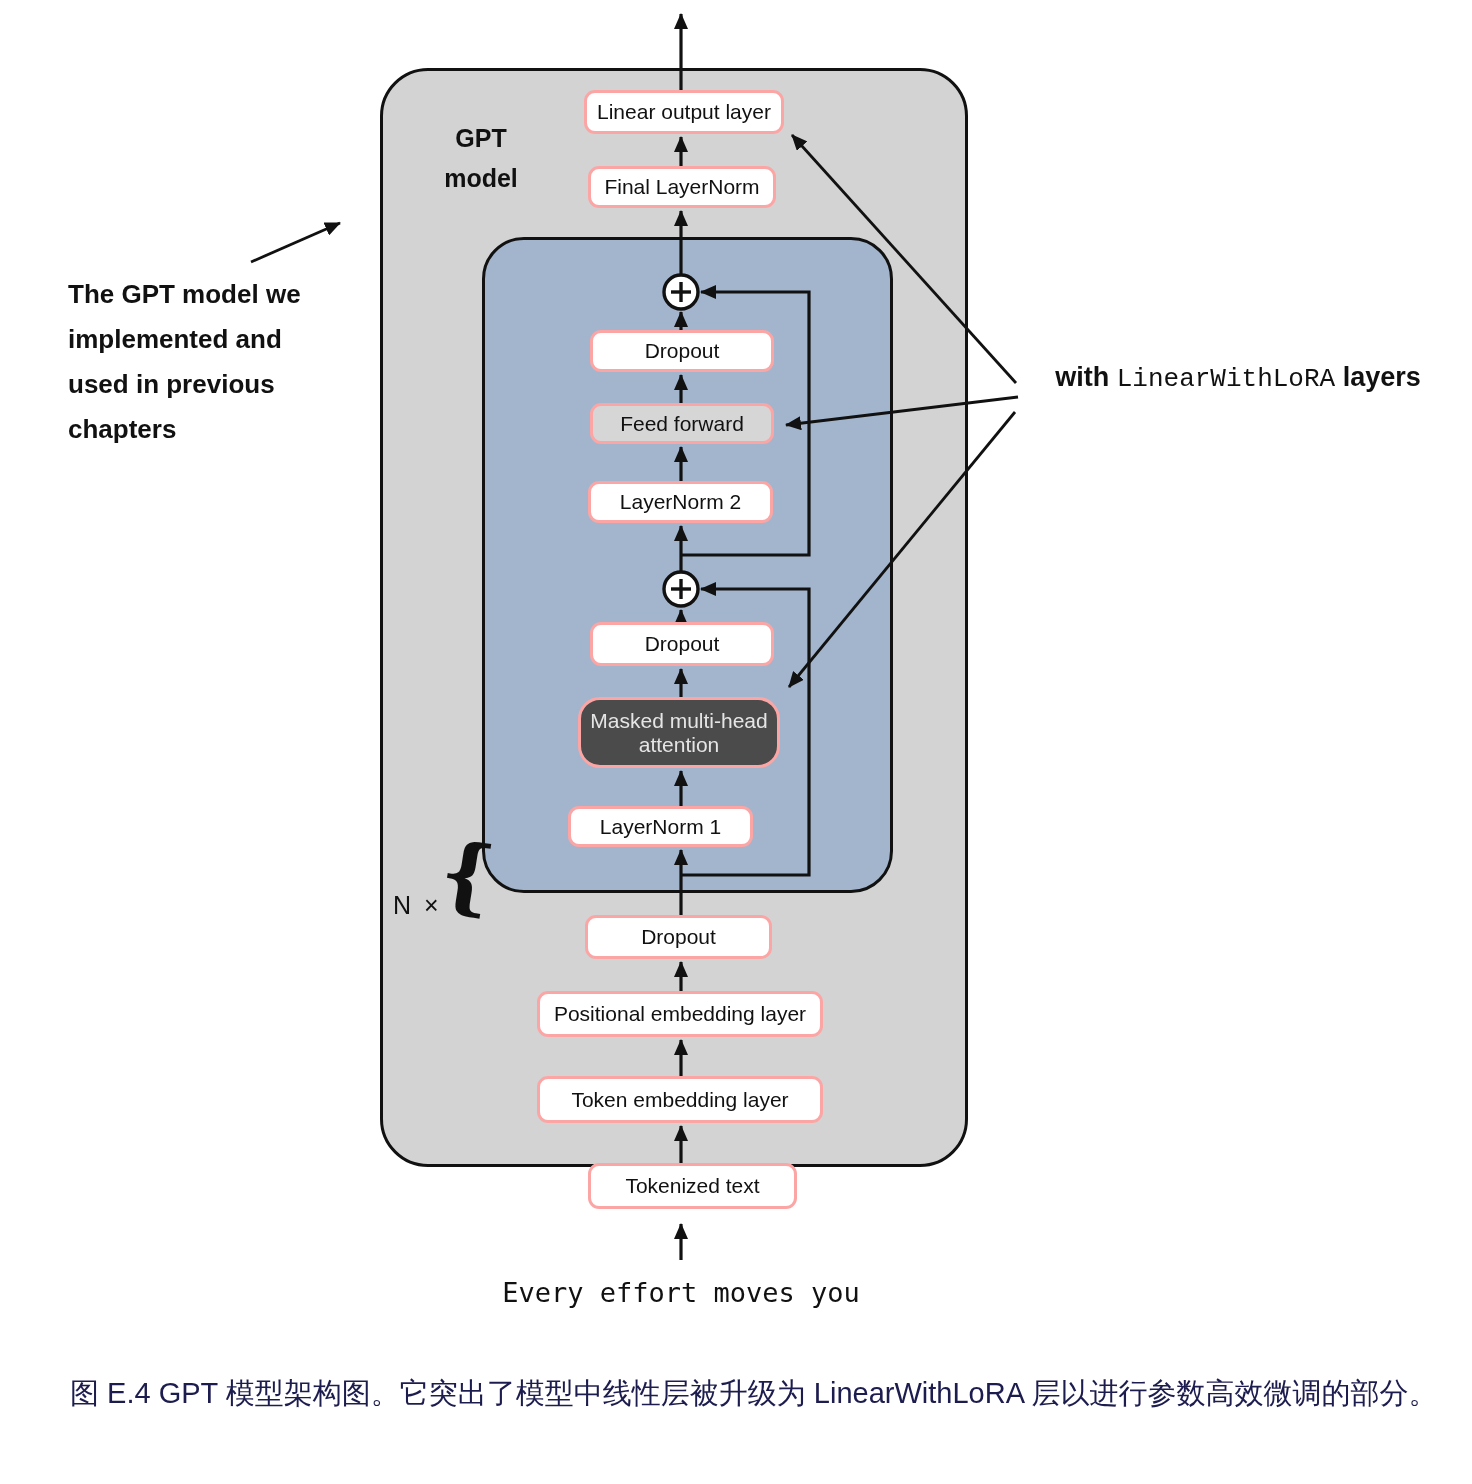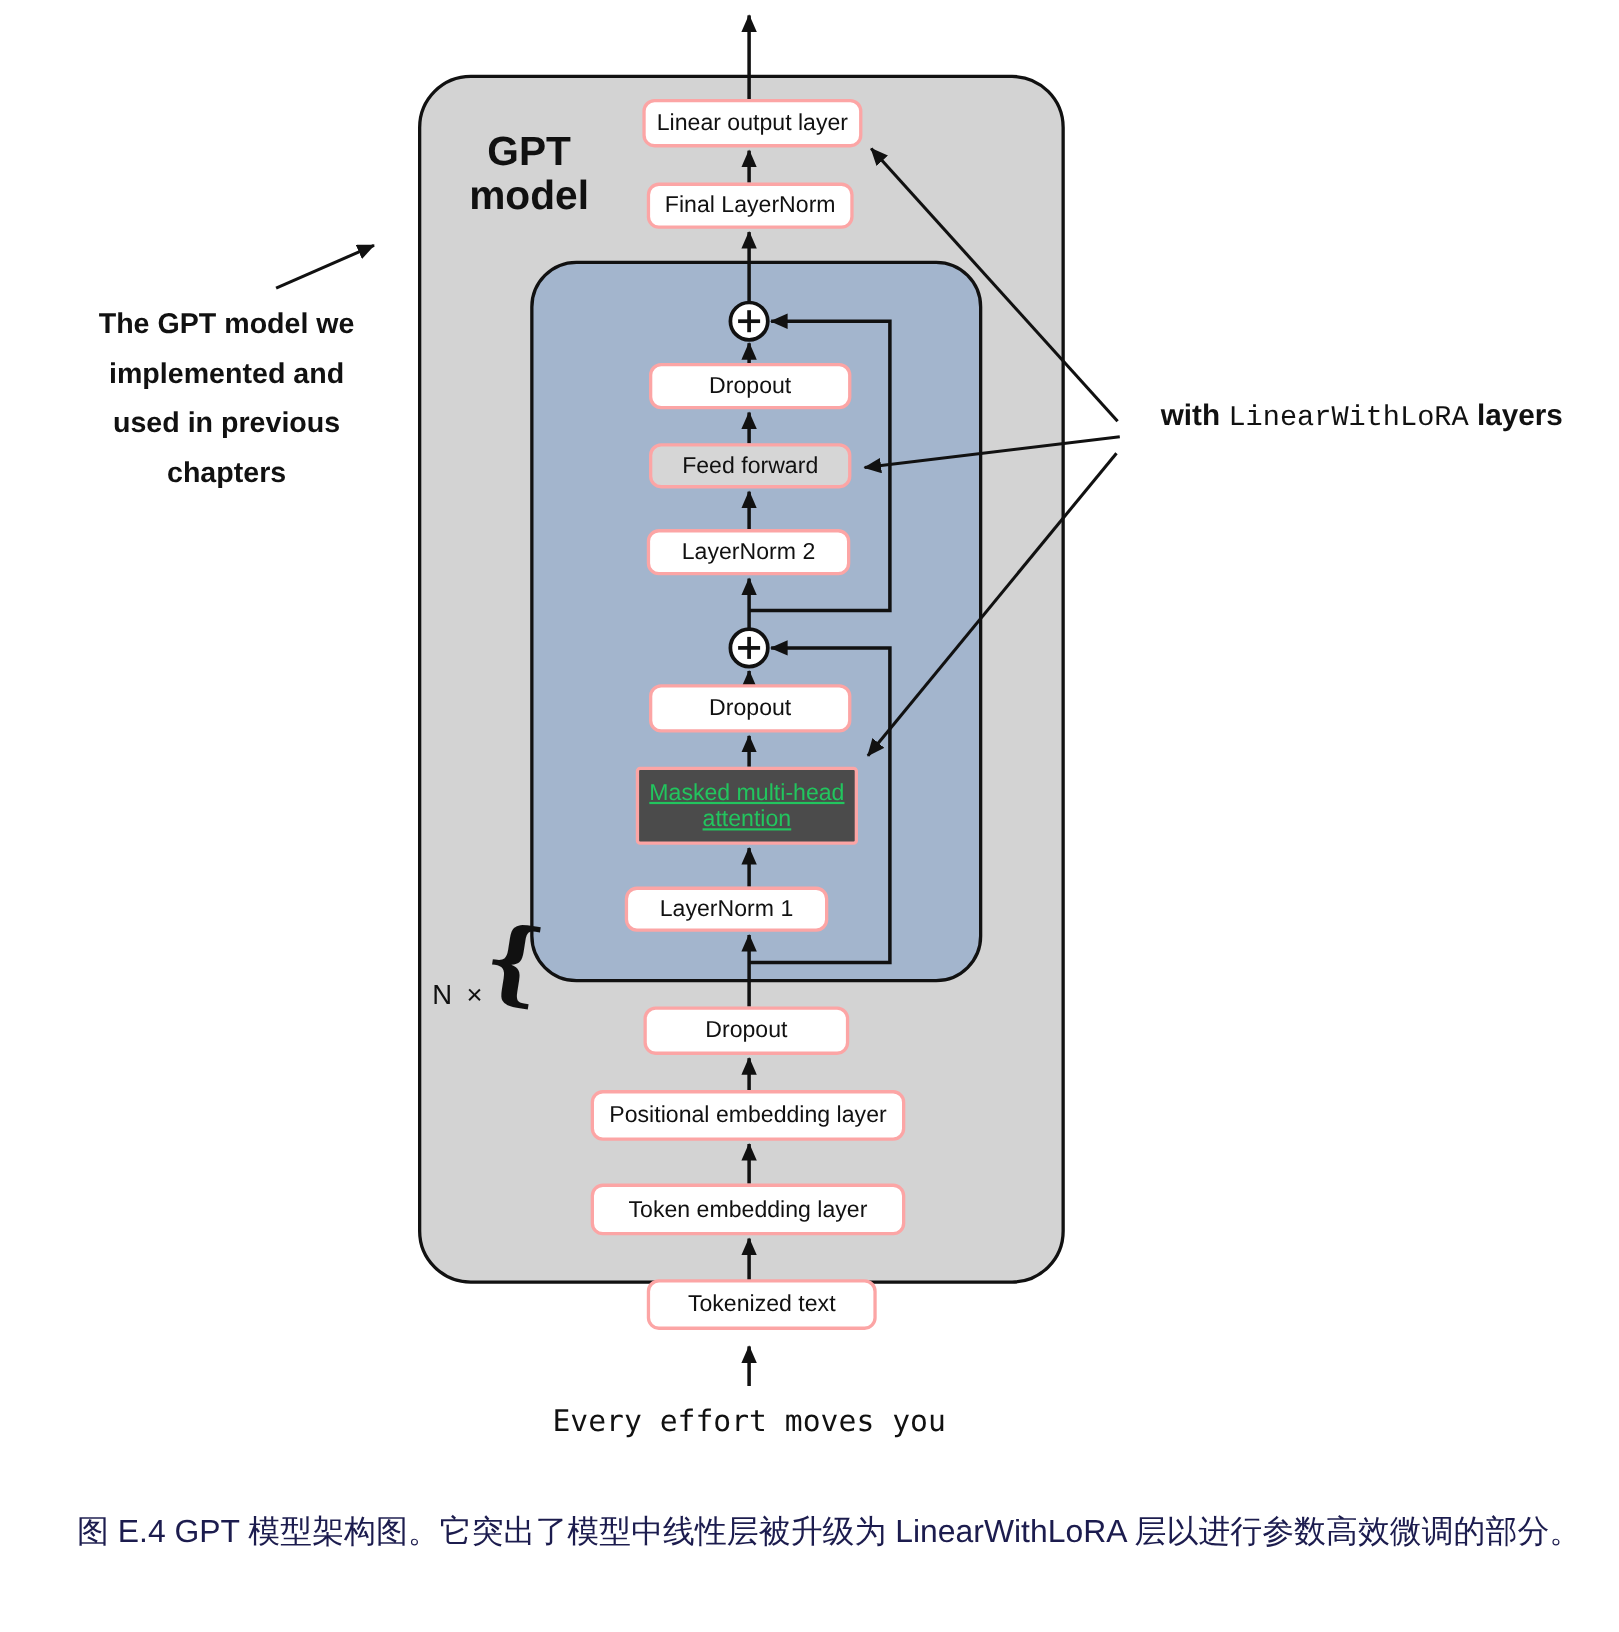--- a/index.html
+++ b/index.html
@@ -7,28 +7,28 @@
           font-family:"Liberation Sans",sans-serif;color:#111;}
   .outer-box{position:absolute;left:380px;top:68px;width:582px;height:1093px;
              background:#d3d3d3;border:3px solid #111;border-radius:48px;}
   .blue-box{position:absolute;left:482px;top:237px;width:405px;height:650px;
             background:#a3b5cd;border:3px solid #111;border-radius:42px;}
   svg.wires{position:absolute;left:0;top:0;}
   .node{position:absolute;display:flex;align-items:center;justify-content:center;
         background:#fff;border:3px solid #fca5a5;border-radius:11px;
         font-size:21px;line-height:24px;text-align:center;box-sizing:border-box;}
   .node.gray{background:#d6d6d6;}
-  .node.dark{background:#4b4b4b;color:#22c55e;border-radius:4px;text-decoration:underline;}
+  .node.dark{background:#4b4b4b;color:#e5e5e5;border-radius:22px;}
   .ml{white-space:pre-line;}
   .gpt-label{position:absolute;left:406px;top:118px;width:150px;text-align:center;
-             font-weight:bold;font-size:37px;line-height:40px;}
+             font-weight:bold;font-size:25px;line-height:40px;}
   .n-times{position:absolute;left:393px;top:891px;font-size:25px;letter-spacing:3px;}
   .brace{position:absolute;left:441px;top:833px;font-size:82px;line-height:82px;
          font-family:"DejaVu Serif",serif;font-weight:bold;transform:rotate(9deg);}
-  .left-note{position:absolute;left:68px;top:272px;width:276px;text-align:center;
+  .left-note{position:absolute;left:68px;top:272px;width:276px;
              font-weight:bold;font-size:26px;line-height:45px;}
   .right-note{position:absolute;left:1040px;top:356px;width:396px;text-align:center;
               font-size:27px;line-height:43px;font-weight:bold;}
   .right-note .code{font-family:"Liberation Mono",monospace;font-weight:normal;font-size:26px;}
   .input-text{position:absolute;left:431px;top:1277px;width:500px;text-align:center;
               font-family:"DejaVu Sans Mono",monospace;font-size:27px;}
   .caption{position:absolute;left:40px;top:1368px;width:1400px;
            font-size:29px;line-height:50px;color:#1c1c4e;margin-left:30px;}
 </style>
 </head>

